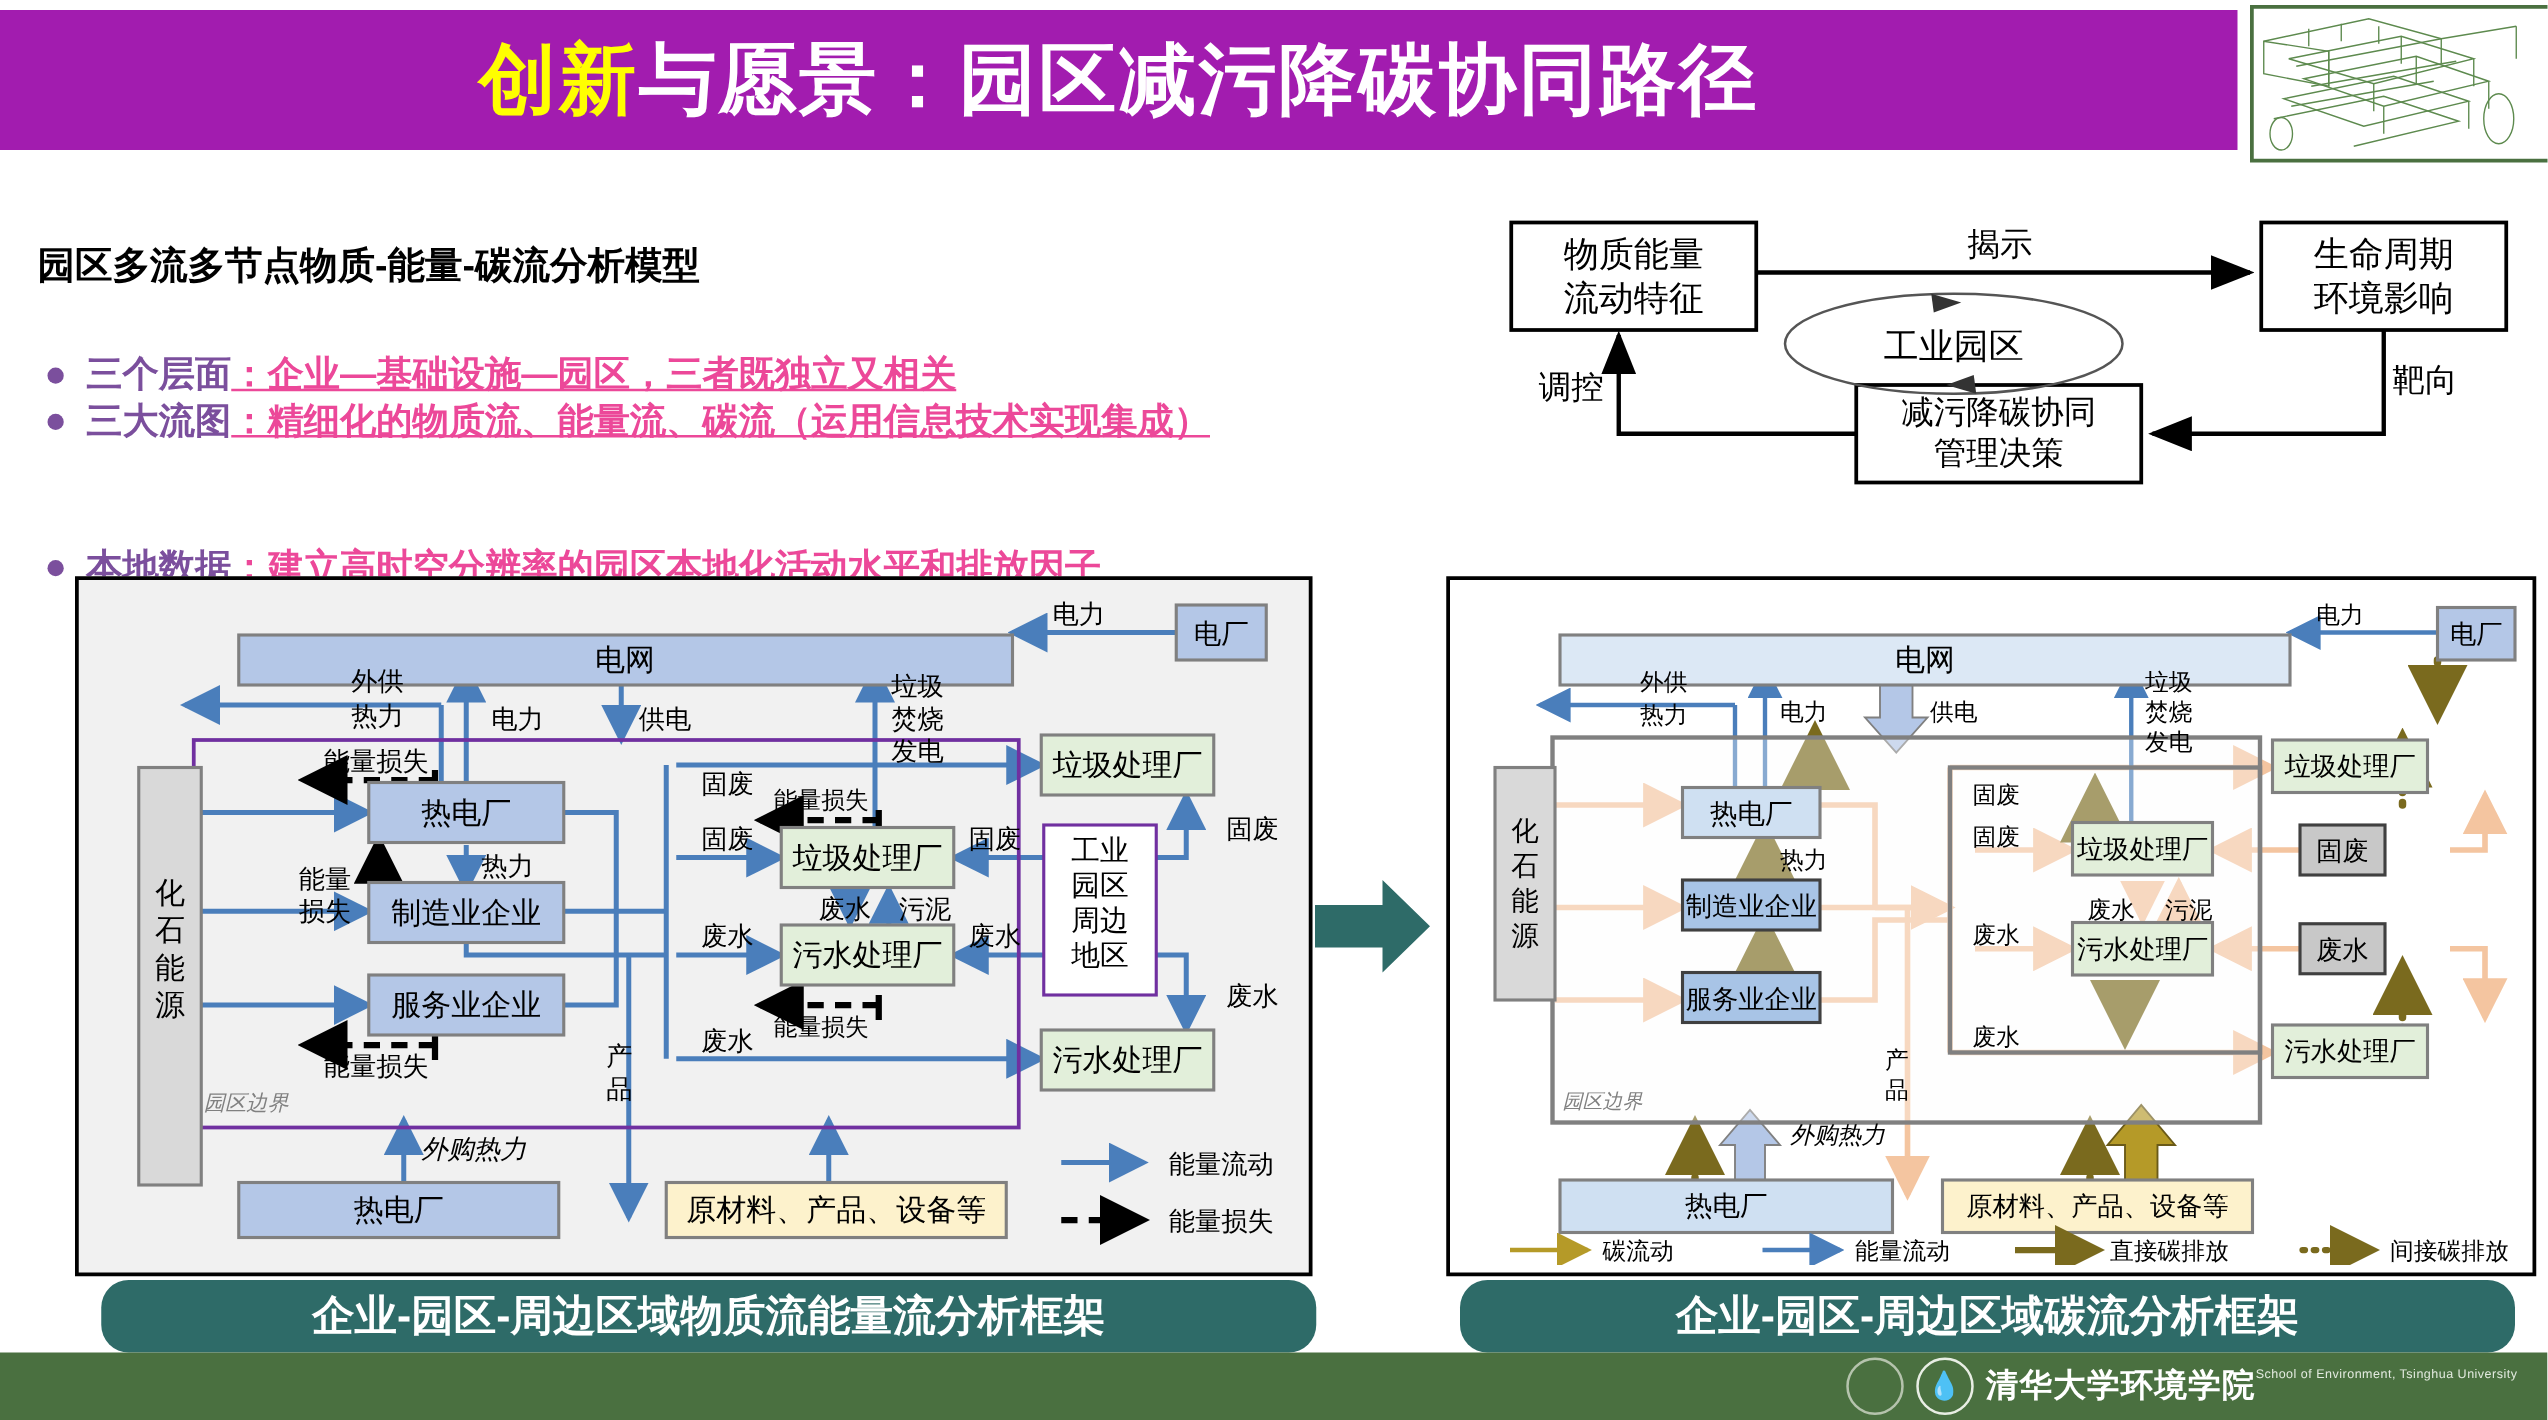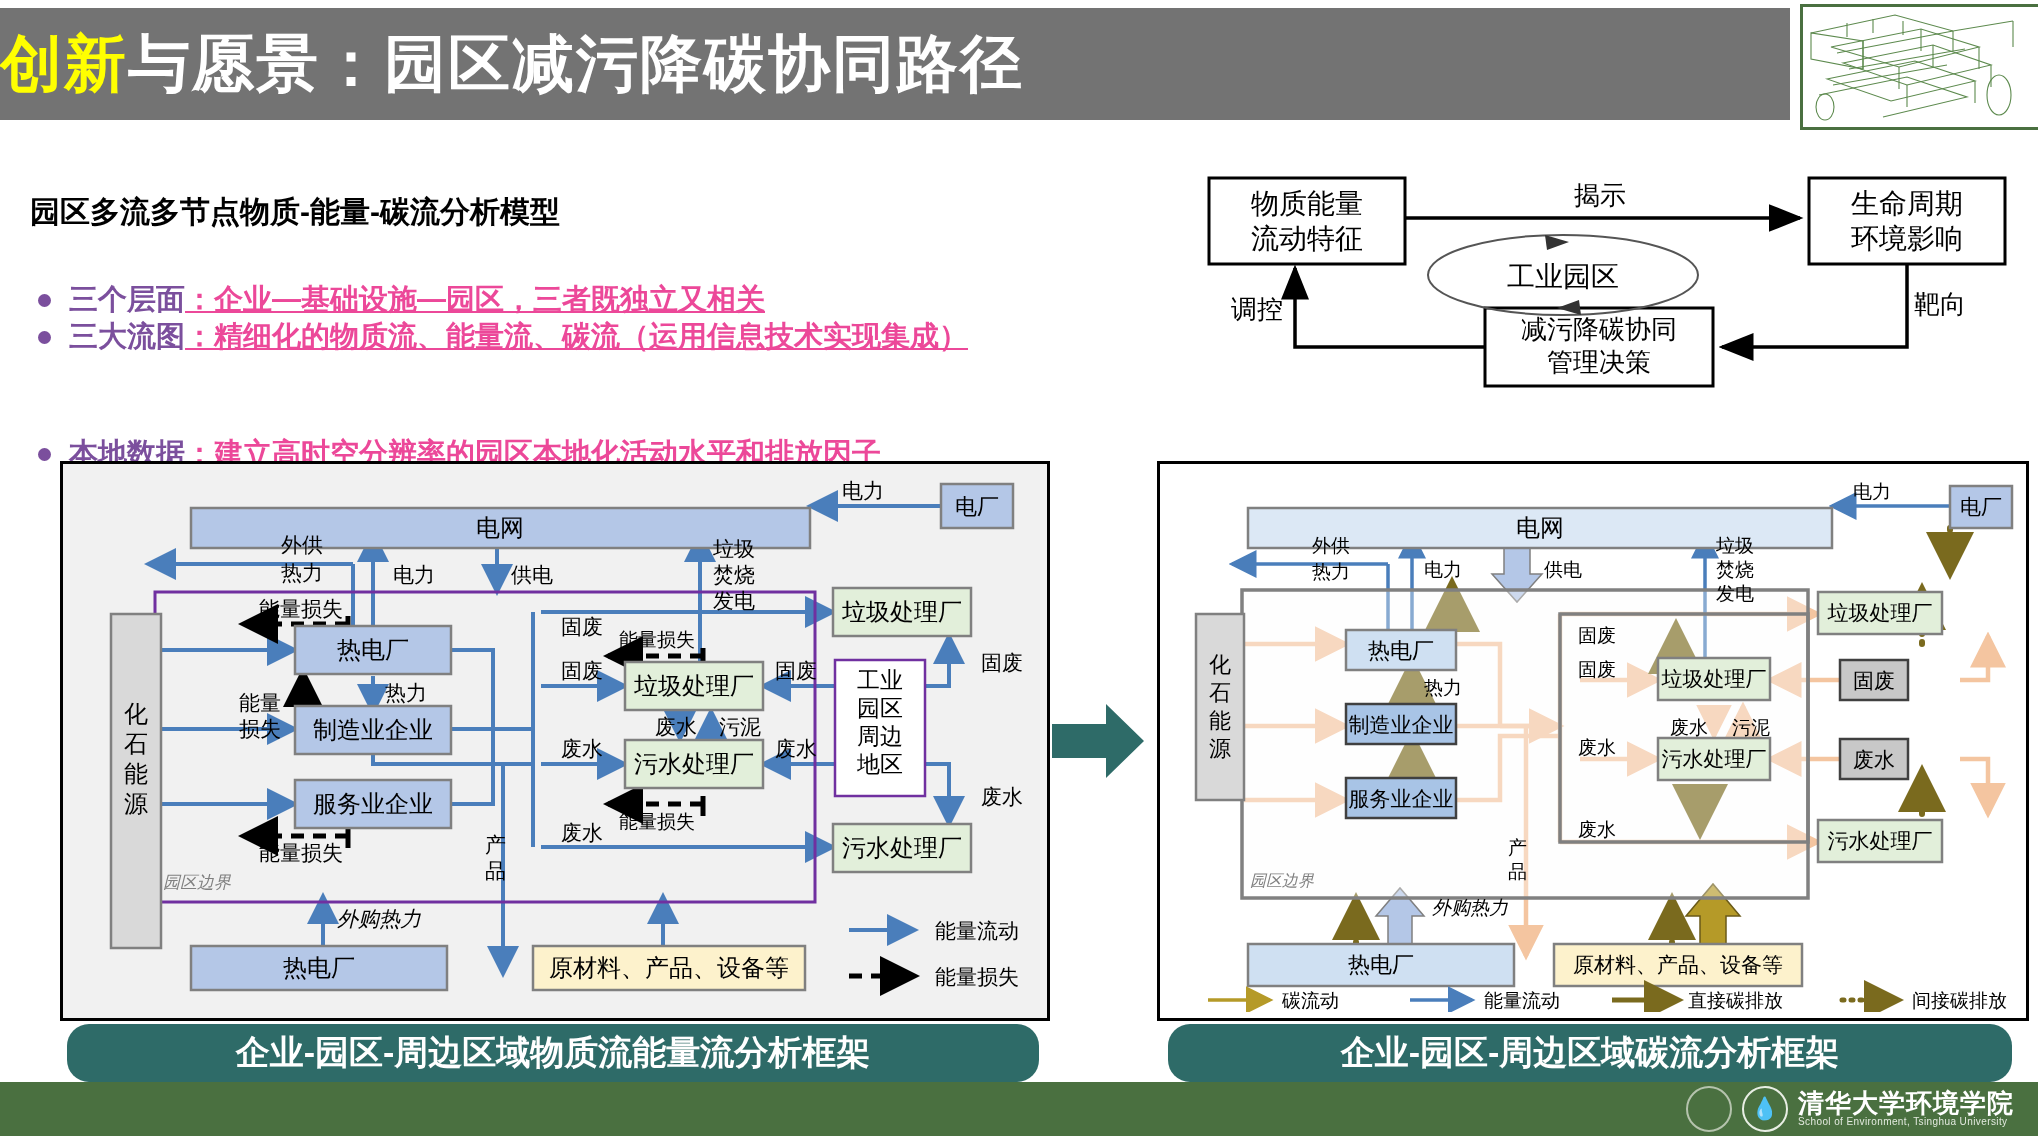--- a/index.html
+++ b/index.html
@@ -4,21 +4,21 @@
 <style>
   html,body{margin:0;padding:0;}
   body{
     width:2038px;height:1136px;background:#ffffff;overflow:hidden;
     font-family:"Liberation Sans","DejaVu Sans",sans-serif;
     position:relative;
   }
   
   #header-banner{
     position:absolute;left:0;top:8px;width:1790px;height:112px;
-    background:#737373;display:flex;align-items:center;justify-content:flex-start;
+    background:#a21caf;display:flex;align-items:center;justify-content:center;
   }
   #slide-title{
     font-size:62px;font-weight:bold;color:#ffffff;letter-spacing:2px;white-space:nowrap;
   }
   #slide-title .hl{color:#ffff00;}
   #header-sketch{
     position:absolute;left:1800px;top:4px;width:238px;height:120px;
     border:3px solid #4a7040;background:#ffffff;overflow:hidden;
   }
   
@@ -46,33 +46,33 @@
   #panel-right{left:1157px;top:461px;width:866px;height:554px;background:#ffffff;}
   .panel-svg{position:absolute;left:0;top:0;}
   
   #middle-arrow{position:absolute;left:1050px;top:698px;width:96px;height:86px;}
   
   .caption-bar{
     position:absolute;background:#2e6b68;border-radius:22px;
     display:flex;align-items:center;justify-content:center;
     color:#ffffff;font-size:34px;font-weight:bold;white-space:nowrap;
   }
-  #caption-left{left:67px;top:1024px;width:972px;height:58px;}
+  #caption-left{left:81px;top:1024px;width:972px;height:58px;}
   #caption-right{left:1168px;top:1024px;width:844px;height:58px;}
   
   #footer-bar{
     position:absolute;left:0;top:1082px;width:2038px;height:54px;background:#4a7040;
   }
   #footer-logo{
     position:absolute;right:24px;top:1086px;height:46px;display:flex;align-items:center;gap:10px;
   }
   #footer-logo .seal{width:42px;height:42px;border-radius:50%;border:2px solid #cfd8c8;opacity:.8;}
   #footer-logo .emblem{width:42px;height:42px;border-radius:50%;border:2px solid #e8eee4;
      display:flex;align-items:center;justify-content:center;color:#e8eee4;font-size:22px;}
-  #footer-text{display:flex;flex-direction:column;line-height:1.05;}
+  #footer-text{display:flex;flex-direction:row;line-height:1.05;}
   #footer-cn{font-size:26px;font-weight:bold;color:#ffffff;letter-spacing:1px;}
   #footer-en{font-size:10px;color:#e3ead f;color:#e3eadf;letter-spacing:.4px;}
 </style>
 </head>
 <body>
 
 <div id="header-banner">
   <div id="slide-title">
     <span class="hl">创新</span><span class="rest">与愿景：园区减污降碳协同路径</span>
   </div>

